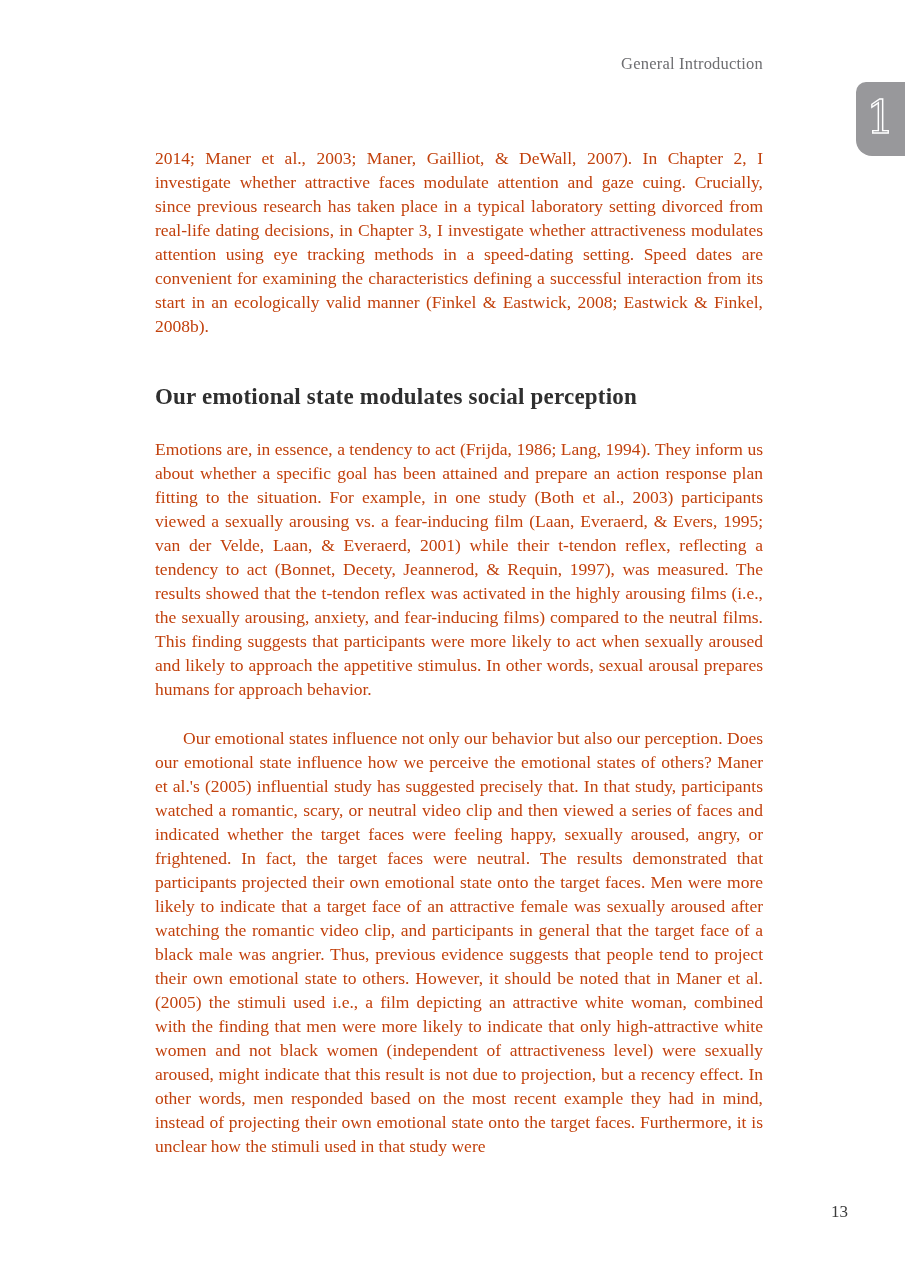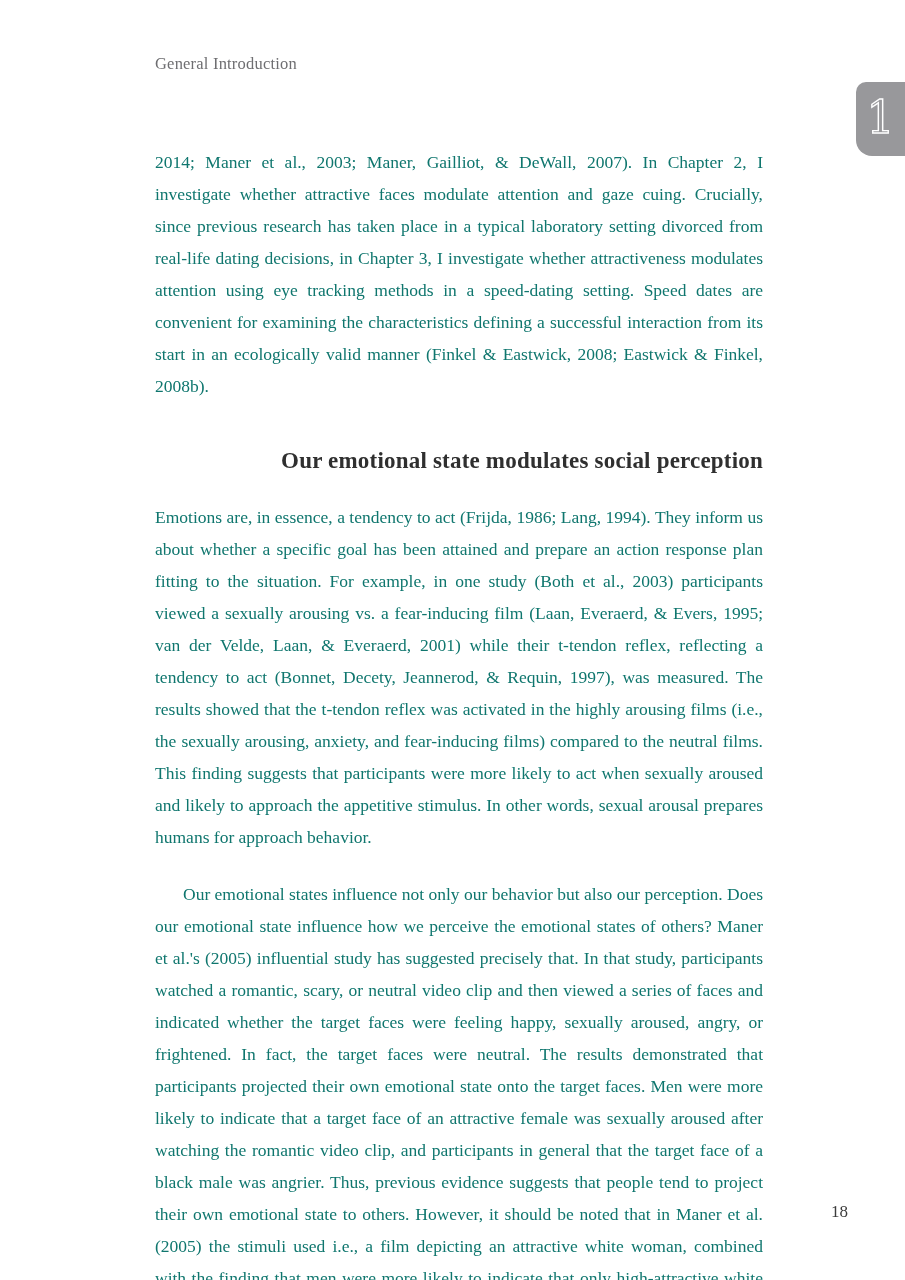--- a/index.html
+++ b/index.html
@@ -12,21 +12,21 @@
     color: #3c3c3c;
     overflow: hidden;
   }
 
   
   .running-header {
     position: absolute;
     top: 54px;
     left: 155px;
     width: 608px;
-    text-align: left;
+    text-align: right;
     font-size: 16.5px;
     color: #6e6e71;
     letter-spacing: 0.2px;
   }
 
   
   .chapter-tab {
     position: absolute;
     top: 82px;
     right: 0;
@@ -51,34 +51,34 @@
 
   
   .text-column {
     position: absolute;
     top: 146px;
     left: 155px;
     width: 608px;
   }
   .body-par {
     font-size: 17.5px;
-    line-height: 32px;
+    line-height: 24px;
     text-align: justify;
-    color: #0f766e;
+    color: #c2410c;
   }
   .body-par.indented { text-indent: 28px; margin-top: 25px; }
 
   .section-heading {
     margin-top: 46px;
     margin-bottom: 27px;
     font-size: 23px;
     font-weight: bold;
     color: #2f2f2f;
     letter-spacing: 0.2px;
-    text-align: right;
+    text-align: left;
   }
 
   
   .page-number {
     position: absolute;
     top: 1202px;
     left: 808px;
     width: 40px;
     text-align: right;
     font-size: 17px;
@@ -97,13 +97,13 @@
 <div class="text-column">
   <p class="body-par">2014; Maner et al., 2003; Maner, Gailliot, &amp; DeWall, 2007). In Chapter 2, I investigate whether attractive faces modulate attention and gaze cuing. Crucially, since previous research has taken place in a typical laboratory setting divorced from real-life dating decisions, in Chapter 3, I investigate whether attractiveness modulates attention using eye tracking methods in a speed-dating setting. Speed dates are convenient for examining the characteristics defining a successful interaction from its start in an ecologically valid manner (Finkel &amp; Eastwick, 2008; Eastwick &amp; Finkel, 2008b).</p>
 
   <h2 class="section-heading">Our emotional state modulates social perception</h2>
 
   <p class="body-par">Emotions are, in essence, a tendency to act (Frijda, 1986; Lang, 1994). They inform us about whether a specific goal has been attained and prepare an action response plan fitting to the situation. For example, in one study (Both et al., 2003) participants viewed a sexually arousing vs. a fear-inducing film (Laan, Everaerd, &amp; Evers, 1995; van der Velde, Laan, &amp; Everaerd, 2001) while their t-tendon reflex, reflecting a tendency to act (Bonnet, Decety, Jeannerod, &amp; Requin, 1997), was measured. The results showed that the t-tendon reflex was activated in the highly arousing films (i.e., the sexually arousing, anxiety, and fear-inducing films) compared to the neutral films. This finding suggests that participants were more likely to act when sexually aroused and likely to approach the appetitive stimulus. In other words, sexual arousal prepares humans for approach behavior.</p>
 
   <p class="body-par indented">Our emotional states influence not only our behavior but also our perception. Does our emotional state influence how we perceive the emotional states of others? Maner et al.'s (2005) influential study has suggested precisely that. In that study, participants watched a romantic, scary, or neutral video clip and then viewed a series of faces and indicated whether the target faces were feeling happy, sexually aroused, angry, or frightened. In fact, the target faces were neutral. The results demonstrated that participants projected their own emotional state onto the target faces. Men were more likely to indicate that a target face of an attractive female was sexually aroused after watching the romantic video clip, and participants in general that the target face of a black male was angrier. Thus, previous evidence suggests that people tend to project their own emotional state to others. However, it should be noted that in Maner et al. (2005) the stimuli used i.e., a film depicting an attractive white woman, combined with the finding that men were more likely to indicate that only high-attractive white women and not black women (independent of attractiveness level) were sexually aroused, might indicate that this result is not due to projection, but a recency effect. In other words, men responded based on the most recent example they had in mind, instead of projecting their own emotional state onto the target faces. Furthermore, it is unclear how the stimuli used in that study were</p>
 </div>
 
-<div class="page-number">18</div>
+<div class="page-number">13</div>
 
 </body></html>

